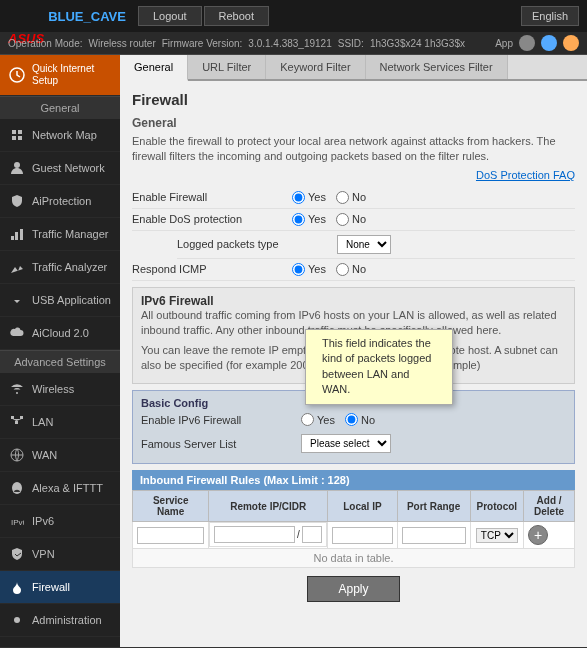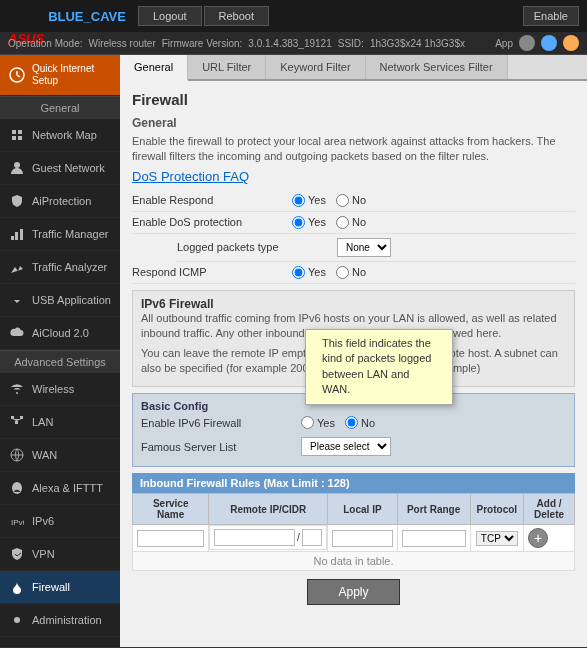--- a/index.html
+++ b/index.html
@@ -32,21 +32,21 @@
     
     .content { flex: 1; background: #f0f0f0; overflow-y: auto; }
     .content-tabs { display: flex; background: #ddd; border-bottom: 2px solid #999; }
     .tab { padding: 6px 14px; font-size: 11px; cursor: pointer; border-right: 1px solid #bbb; background: #ccc; color: #444; }
     .tab.active { background: #f0f0f0; color: #000; border-bottom: 2px solid #f0f0f0; margin-bottom: -2px; }
 
     .content-body { padding: 10px 12px; color: #333; }
     .section-title { font-size: 15px; font-weight: bold; color: #333; margin-bottom: 6px; }
     .subsection-title { font-size: 12px; font-weight: bold; color: #555; margin: 8px 0 4px; }
     .desc-text { font-size: 11px; color: #555; line-height: 1.4; margin-bottom: 4px; }
-    .link-text { color: #06c; font-size: 13px; cursor: pointer; text-decoration: underline; }
+    .link-text { color: #06c; font-size: 11px; cursor: pointer; text-decoration: underline; text-align: right; }
 
     
     .form-row { display: flex; align-items: center; padding: 4px 0; border-bottom: 1px solid #e0e0e0; }
     .form-label { width: 160px; font-size: 11px; color: #333; flex-shrink: 0; }
     .radio-group { display: flex; gap: 10px; align-items: center; }
     .radio-label { display: flex; align-items: center; gap: 3px; font-size: 11px; cursor: pointer; }
     select.form-select { font-size: 10px; padding: 2px 4px; background: #fff; border: 1px solid #aaa; }
 
     
     .tooltip-box { background: #ffffcc; border: 1px solid #aaa; padding: 6px 16px; font-size: 11px; color: #333; position: absolute; z-index: 100; width: 148px; line-height: 1.4; box-shadow: 2px 2px 6px rgba(0,0,0,0.3); left: 185px; top: 248px; }
@@ -84,21 +84,21 @@
 
 <div class="top-bar">
   <div class="logo-area">
     <span class="asus-logo">ASUS</span>
     <span class="router-name">BLUE_CAVE</span>
   </div>
   <div class="top-nav">
     <button class="top-nav-btn">Logout</button>
     <button class="top-nav-btn">Reboot</button>
   </div>
-  <span class="lang-btn">Enable</span>
+  <span class="lang-btn">English</span>
 </div>
 
 <div class="status-bar">
   <span>Operation Mode:</span>
   <span>Wireless router</span>
   <span>Firmware Version:</span>
   <span>3.0.1.4.383_19121</span>
   <span>SSID:</span>
   <span>1h3G3$x24  1h3G3$x</span>
   <div class="status-icons">
@@ -279,21 +279,21 @@
       <div class="tab">Network Services Filter</div>
     </div>
 
     <div class="content-body" style="position:relative;">
       <div class="section-title">Firewall</div>
       <div class="subsection-title">General</div>
       <div class="desc-text">Enable the firewall to protect your local area network against attacks from hackers. The firewall filters the incoming and outgoing packets based on the filter rules.</div>
       <div class="link-text" style="margin-bottom:6px;">DoS Protection FAQ</div>
 
       <div class="form-row">
-        <span class="form-label">Enable Respond</span>
+        <span class="form-label">Enable Firewall</span>
         <div class="radio-group">
           <label class="radio-label">
             <input type="radio" name="fw" checked="" style=""> 
               <span>Yes</span>
           </label>
           <label class="radio-label">
             <input type="radio" name="fw" style=""> 
               <span>No</span>
           </label>
         </div>

